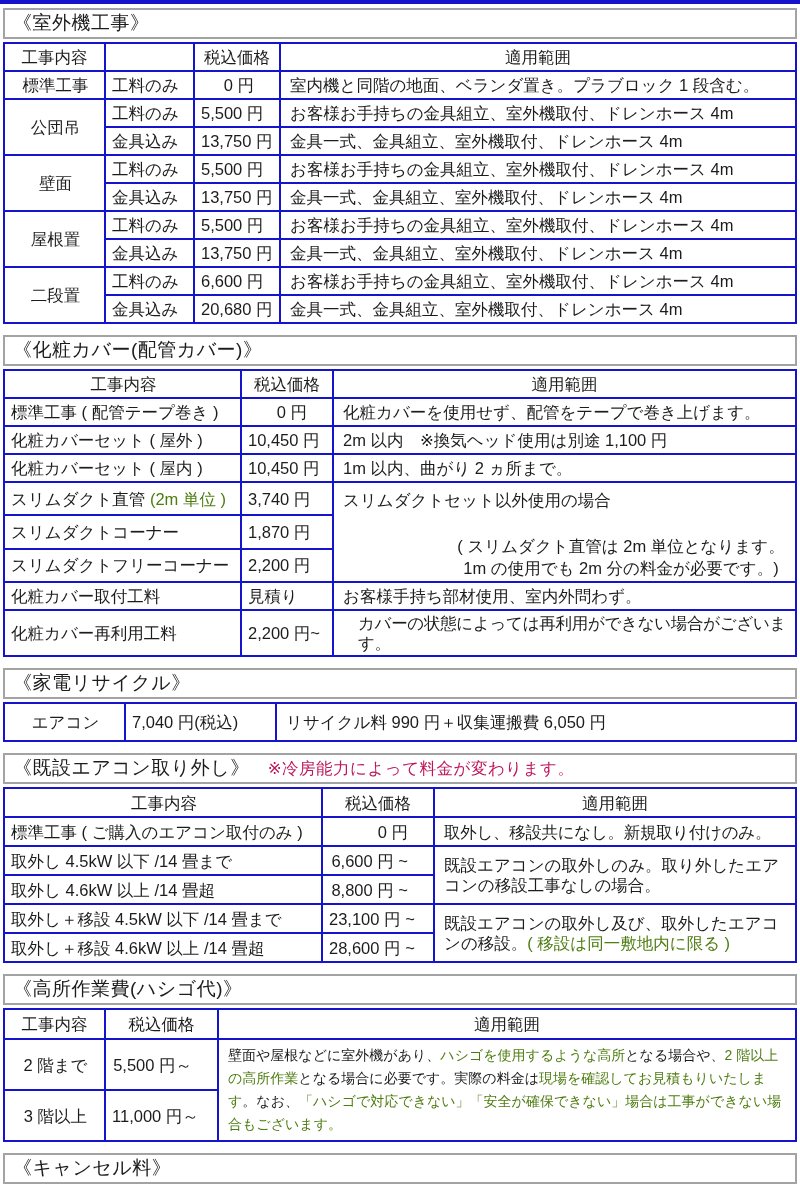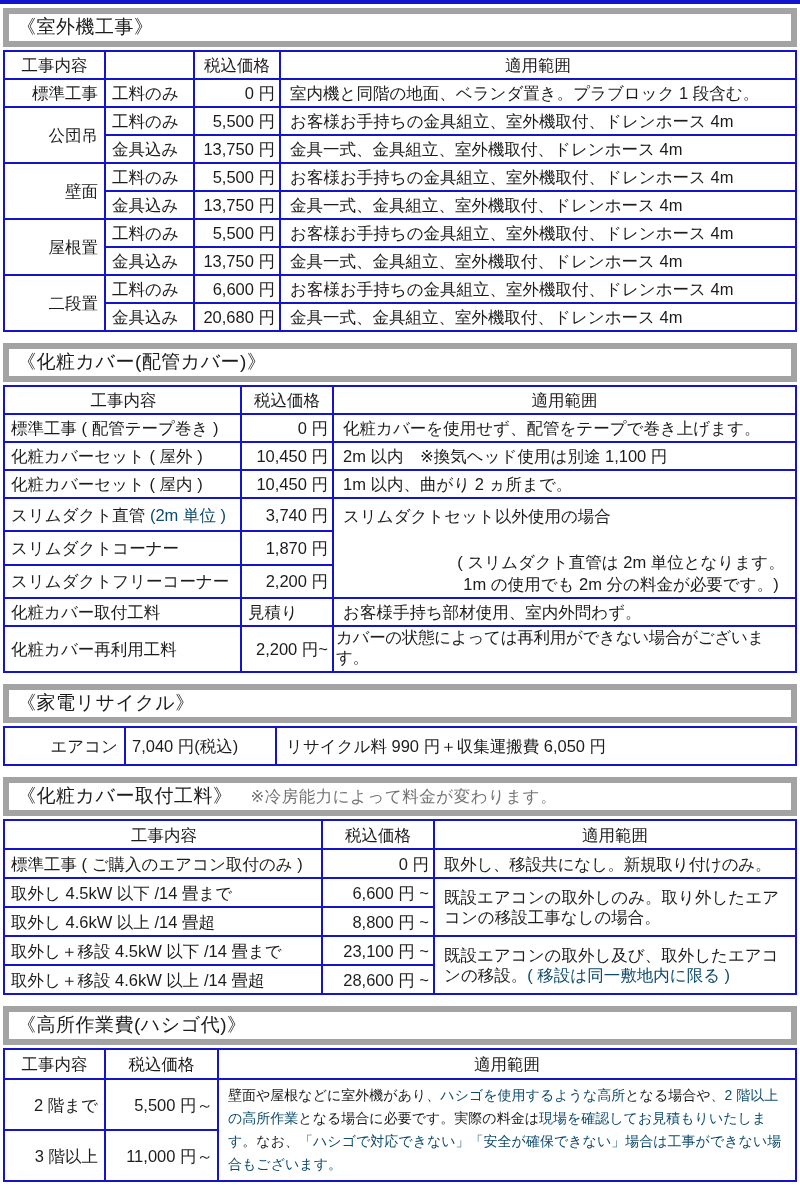--- a/index.html
+++ b/index.html
@@ -1,35 +1,35 @@
 <!DOCTYPE html>
 <html lang="ja"><head>
 <meta charset="utf-8">
 <style>
   html,body{margin:0;padding:0;background:#ffffff;}
   body{width:800px;font-family:"Liberation Sans","DejaVu Sans",sans-serif;color:#1c1c1c;
        -webkit-font-smoothing:antialiased;}
   .hbar{height:4px;background:#1414cc;}
   .page{padding:4px 3px 0 3px;}
   section{margin-bottom:11px;}
-  .sec-title{border:6px solid #a3a3a3;font-size:19px;line-height:22px;
+  .sec-title{border:2px solid #a3a3a3;font-size:19px;line-height:22px;
              padding:2px 8px 3px 8px;margin-bottom:3px;display:flex;align-items:center;gap:18px;
              letter-spacing:.5px;}
-  .sec-note{color:#737373;font-size:16.5px;}
+  .sec-note{color:#be185d;font-size:16.5px;}
   table{border-collapse:collapse;width:100%;table-layout:fixed;}
   td{border:2px solid #1414cc;font-size:16.5px;line-height:20px;padding:2px 6px;
      vertical-align:middle;overflow:hidden;}
   .head td{text-align:center;height:24px;}
   .t1 td{height:22px;}
   .t2 td{height:22px;}
-  .grp{text-align:right;padding-left:8px;}
-  .num{text-align:right;padding-right:4px;white-space:nowrap;}
+  .grp{text-align:center;padding-left:8px;}
+  .num{text-align:right;padding-right:25px;white-space:nowrap;}
   .ctr{text-align:left;}
   .scope{padding-left:9px;}
-  .red{color:#0c4a6e;}
+  .red{color:#4d7c0f;}
   .t3 td{height:32px;margin-top:7px;}
   .t4 td{height:23px;}
   .t5 .head td{height:24px;}
   .t5 td{height:44px;}
   .t5 .scope{line-height:23px;padding-top:4px;padding-bottom:4px;vertical-align:top;font-size:14px;}
   .t6 td{height:30px;}
   .cover-note{text-align:center;padding-left:110px;margin-top:25px;line-height:22px;}
   .name-cell{white-space:nowrap;}
 </style>
 </head>
@@ -162,21 +162,21 @@
         <td class="num">2,200 円</td>
       </tr>
       <tr>
         <td class="name-cell">化粧カバー取付工料</td>
         <td class="ctr">見積り</td>
         <td class="scope">お客様手持ち部材使用、室内外問わず。</td>
       </tr>
       <tr>
         <td class="name-cell">化粧カバー再利用工料</td>
         <td class="num">2,200 円~</td>
-        <td class="scope" style="padding-left:2px;letter-spacing:-0.3px;font-family:Liberation Mono, monospace;">カバーの状態によっては再利用ができない場合がございます。</td>
+        <td class="scope" style="padding-left:24px;letter-spacing:-0.3px;">カバーの状態によっては再利用ができない場合がございます。</td>
       </tr>
     </tbody>
       </table>
   </section>
 
   <section>
     <div class="sec-title">
       <span>《家電リサイクル》</span>
     </div>
     <table class="t3">
@@ -190,21 +190,21 @@
         <td class="grp">エアコン</td>
         <td class="ctr">7,040 円(税込)</td>
         <td class="scope">リサイクル料 990 円＋収集運搬費 6,050 円</td>
       </tr>
     </tbody>
       </table>
   </section>
 
   <section>
     <div class="sec-title">
-      <span>《化粧カバー取付工料》</span>
+      <span>《既設エアコン取り外し》</span>
       <span class="sec-note">※冷房能力によって料金が変わります。</span>
     </div>
     <table class="t4">
       <colgroup>
           <col style="width:318px">
           <col style="width:112px">
           <col>
         </colgroup>
       <tbody>
           <tr class="head">

